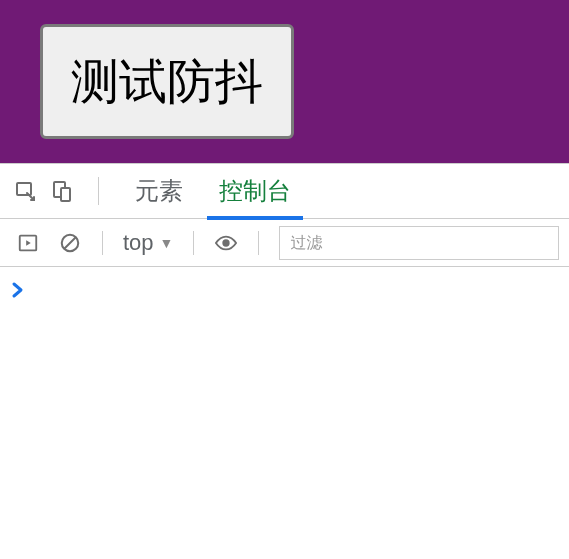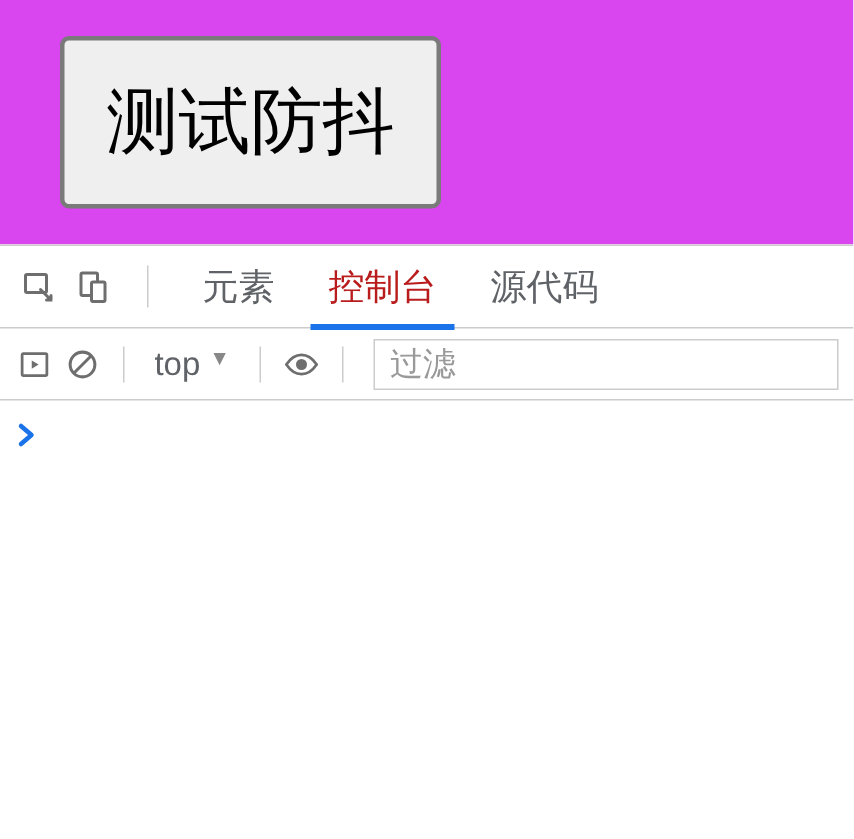--- a/index.html
+++ b/index.html
@@ -8,21 +8,21 @@
       box-sizing: border-box;
     }
     body {
       font-family: -apple-system, BlinkMacSystemFont, "Segoe UI", Arial, sans-serif;
       background: #fff;
       width: 569px;
       height: 559px;
       overflow: hidden;
     }
     .page-area {
-      background: #d946ef;
+      background: #701a75;
       padding: 24px 0 24px 40px;
       height: 163px;
       display: flex;
       gap: 28px;
     }
     .test-button {
       font-size: 48px;
       font-weight: 400;
       color: #000;
       background: #efefef;
@@ -69,21 +69,21 @@
       color: #5f6367;
       padding: 0 18px;
       height: 55px;
       display: flex;
       align-items: center;
       cursor: pointer;
       position: relative;
       font-family: Liberation Mono, monospace;
     }
     .tab-item.active {
-      color: #b91c1c;
+      color: #15803d;
     }
     .tab-item.active::after {
       content: '';
       position: absolute;
       bottom: -1px;
       left: 6px;
       right: 6px;
       height: 4px;
       background: #1a73e8;
     }
@@ -109,36 +109,36 @@
       height: 22px;
     }
     .toolbar-divider {
       width: 1px;
       height: 24px;
       background: #ccc;
       margin: 0 8px;
     }
     .context-selector {
       display: flex;
-      align-items: flex-start;
+      align-items: center;
       gap: 6px;
       font-size: 22px;
       color: #5f6367;
       cursor: pointer;
       padding: 0 6px;
     }
     .context-selector .caret {
       font-size: 14px;
       color: #888;
     }
     .filter-input {
       flex: 1;
       height: 34px;
       border: 1px solid #ccc;
-      font-size: 22px;
+      font-size: 16px;
       padding: 0 10px;
       color: #333;
       outline: none;
       font-family: inherit;
       margin-left: 6px;
     }
     .filter-input::placeholder {
       color: #999;
     }
     .console-body {
@@ -171,21 +171,20 @@
     </div>
     <div class="tab-icon-btn">
       <svg viewBox="0 0 24 24" fill="none" stroke="currentColor" stroke-width="2">
         <rect x="4" y="3" width="11" height="15" rx="1"></rect>
         <rect x="11" y="9" width="9" height="13" rx="1" fill="#fff"></rect>
       </svg>
     </div>
     <div class="divider"></div>
     <div class="tab-item">元素</div>
     <div class="tab-item active">控制台</div>
-    <div class="tab-item">源代码</div>
   </div>
 
   <div class="console-toolbar">
     <div class="toolbar-icon-btn">
       <svg viewBox="0 0 24 24" fill="none" stroke="currentColor" stroke-width="2">
         <rect x="3" y="4" width="18" height="16" rx="1"></rect>
         <path d="M10 9 L10 15 L15 12 Z" fill="currentColor" stroke="none"></path>
       </svg>
     </div>
     <div class="toolbar-icon-btn">

